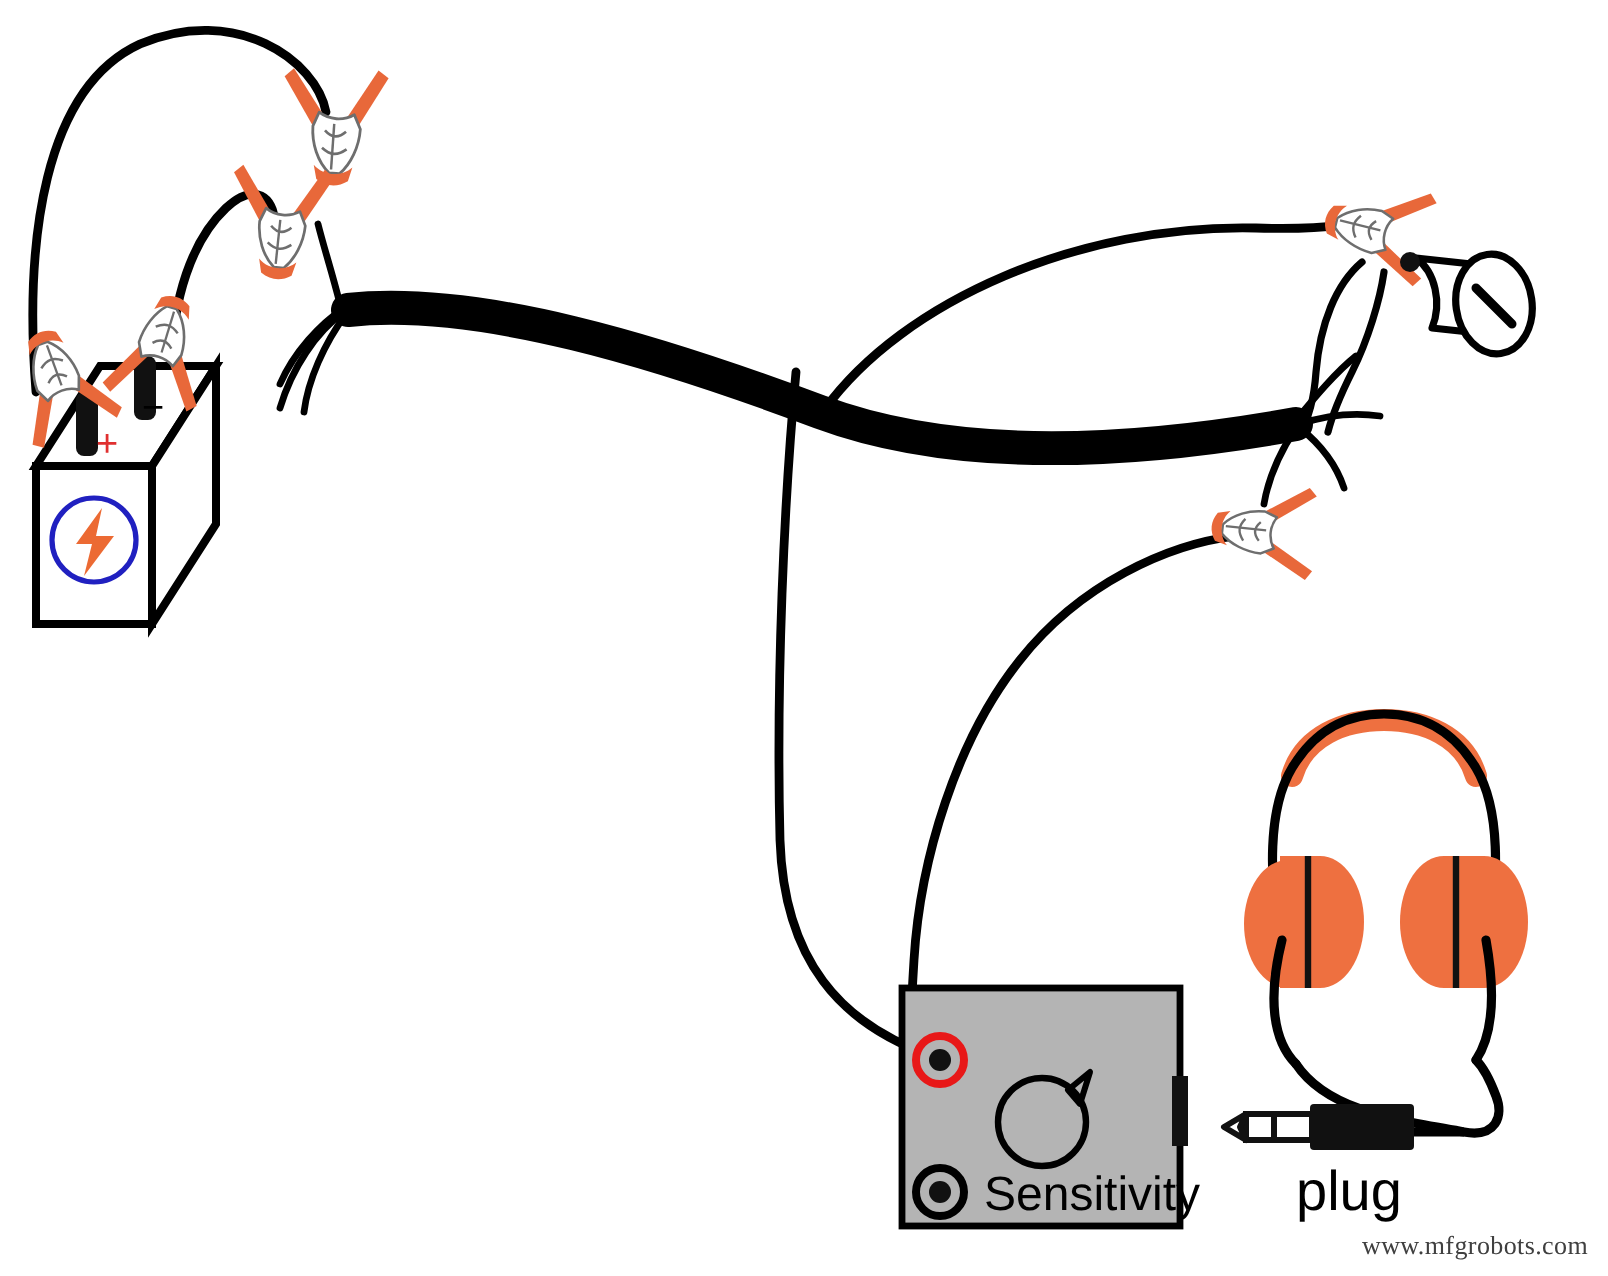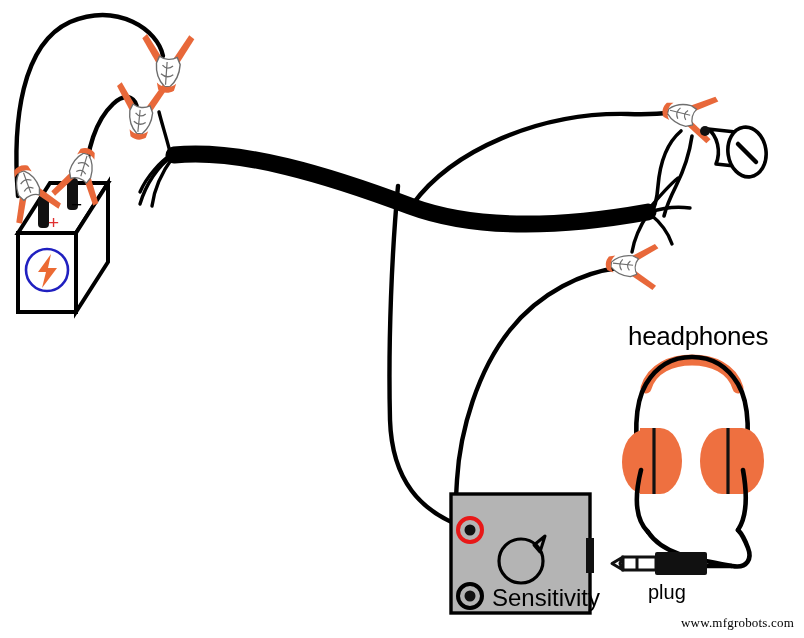--- a/index.html
+++ b/index.html
@@ -33,21 +33,21 @@
   }
   #label-headphones {
     left: 628px;
     top: 323px;
     font-size: 26px;
     letter-spacing: -0.3px;
   }
   #label-plug {
     left: 648px;
     top: 582px;
-    font-size: 20px;
+    font-size: 28px;
   }
   #label-sensitivity {
     left: 492px;
     top: 586px;
     font-size: 24px;
   }
   #label-plus {
     left: 48px;
     top: 213px;
     font-size: 19px;
@@ -58,21 +58,21 @@
     left: 71px;
     top: 195px;
     font-size: 19px;
     color: #000000;
   }
   #watermark {
     left: 681px;
     top: 616px;
     font-family: "Liberation Serif", serif;
     font-size: 13px;
-    color: #000000;
+    color: #404040;
     letter-spacing: 0.2px;
   }
 </style>
 </head>
 <body>
 
 <div id="stage">
 
   <svg id="diagram" viewBox="0 0 804 638">
     <defs>
@@ -216,20 +216,19 @@
       <rect x="655" y="552" width="52" height="23" rx="2" fill="#111111"></rect>
 
       <rect x="623" y="557" width="33" height="13" fill="#ffffff" stroke="#111111" stroke-width="3"></rect>
       <path d="M 637,557 L 637,570" stroke="#111111" stroke-width="3"></path>
 
       <path d="M 623,557 L 612,563.5 L 623,570 L 620,563.5 Z" fill="#ffffff" stroke="#111111" stroke-width="3" stroke-linejoin="round"></path>
     </g>
 
   </svg>
 
-  <div class="lbl" id="label-headphones">headphones</div>
   <div class="lbl" id="label-plug">plug</div>
   <div class="lbl" id="label-sensitivity">Sensitivity</div>
   <div class="lbl" id="label-plus">+</div>
   <div class="lbl" id="label-minus">−</div>
   <div class="lbl" id="watermark">www.mfgrobots.com</div>
 
 </div>
 
 </body></html>

